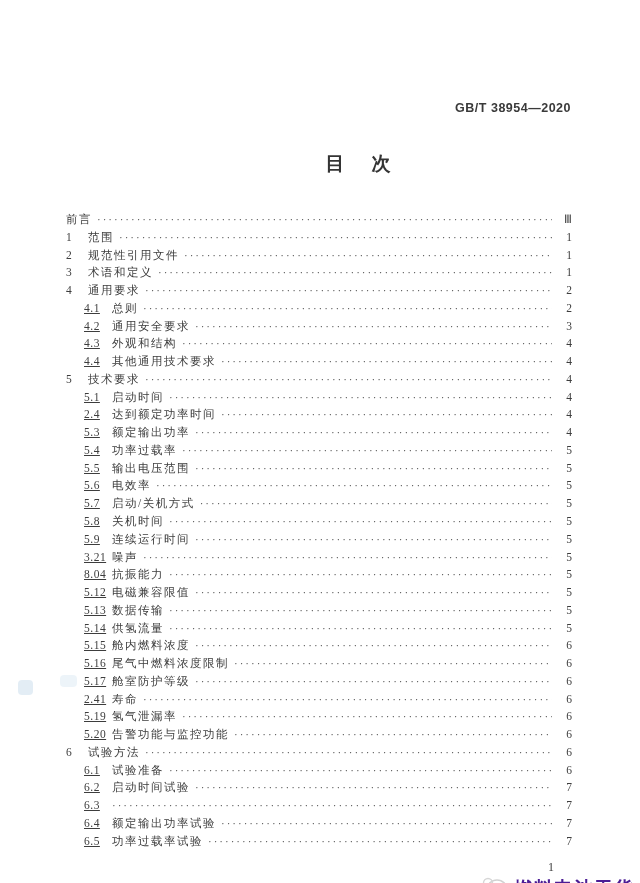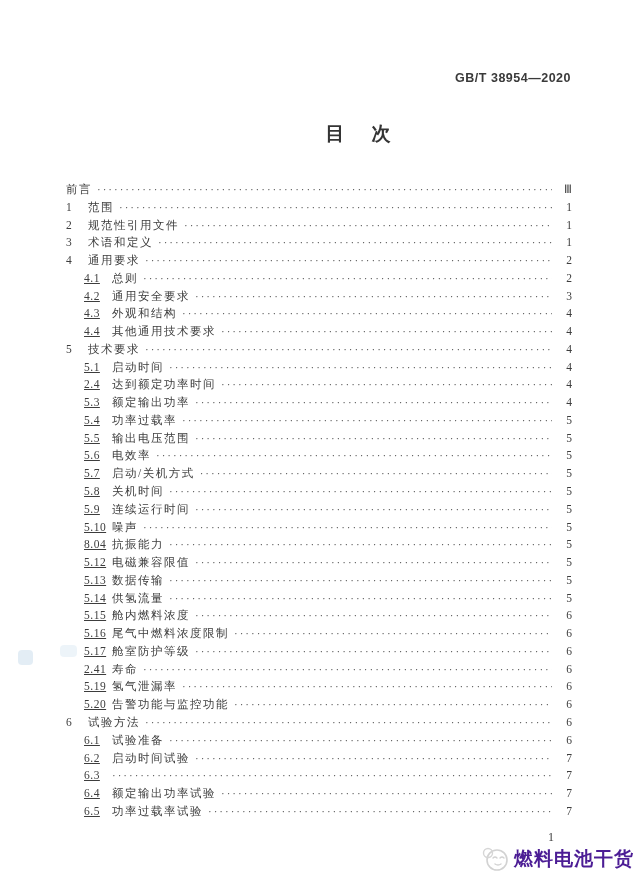--- a/index.html
+++ b/index.html
@@ -1,35 +1,35 @@
 <!DOCTYPE html>
 <html><head>
 <meta charset="utf-8">
 <style>
   html,body{margin:0;padding:0;}
   body{
     width:640px;height:883px;background:#ffffff;position:relative;
     font-family:"Liberation Serif",serif;color:#3d3d3d;overflow:hidden;
   }
-  .sheet{position:absolute;inset:0;background:#fff;}
+  .sheet{position:absolute;inset:0;background:#fff;margin-top:30px;}
   .header-code{
     position:absolute;top:71px;right:69px;
     font-family:"Liberation Sans",sans-serif;
     font-size:12.5px;font-weight:bold;letter-spacing:0.5px;color:#3a3a3a;
   }
   .doc-title{
     position:absolute;top:121px;left:0;width:100%;margin:0;
     text-align:center;font-family:"Liberation Sans",sans-serif;
     font-size:19px;font-weight:bold;letter-spacing:4px;color:#343434;padding-left:40px;
   }
   .toc{
     position:absolute;top:181px;left:66px;right:68px;
   }
   .row{
-    display:flex;align-items:center;
+    display:flex;align-items:flex-end;
     height:17.78px;line-height:17.78px;
     font-size:11.5px;white-space:nowrap;
   }
   .row .num{flex:none;width:22px;letter-spacing:0.5px;}
   .row .num:empty{display:none;}
   .row.lv2{padding-left:18px;}
   .row.lv2 .num{width:28px;text-decoration:underline;}
   .row .label{flex:none;letter-spacing:1.5px;padding-right:5px;}
   .row .leader{
     flex:1 1 auto;overflow:hidden;white-space:nowrap;
@@ -193,21 +193,21 @@
       </div>
 
       <div class="row lv2">
         <span class="num">5.9</span>
         <span class="label">连续运行时间</span>
         <span class="leader"></span>
         <span class="pg">5</span>
       </div>
 
       <div class="row lv2">
-        <span class="num">5.10</span>
+        <span class="num">3.21</span>
         <span class="label">噪声</span>
         <span class="leader"></span>
         <span class="pg">5</span>
       </div>
 
       <div class="row lv2">
         <span class="num">8.04</span>
         <span class="label">抗振能力</span>
         <span class="leader"></span>
         <span class="pg">5</span>

